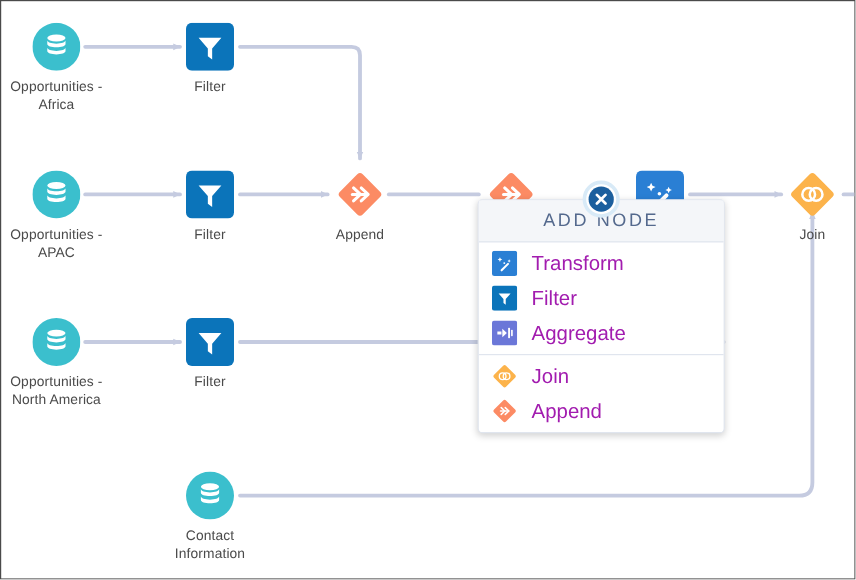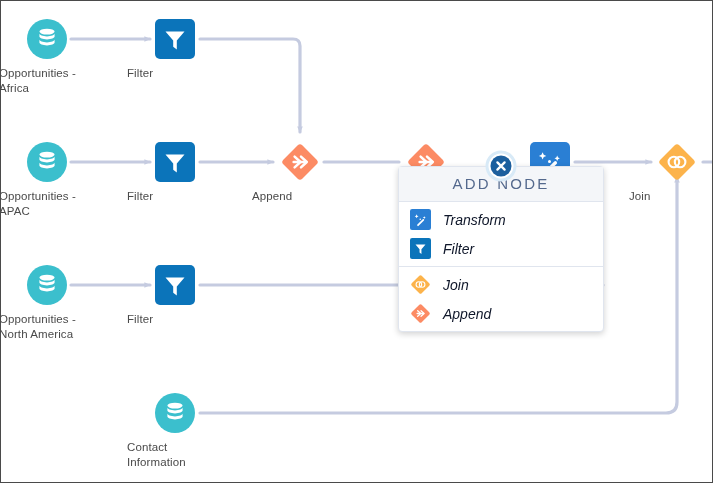--- a/index.html
+++ b/index.html
@@ -27,20 +27,21 @@
     width: 713px;
     height: 483px;
     pointer-events: none;
   }
 
   
   .node {
     position: absolute;
     width: 96px;
     margin-left: -48px;
+    text-align: center;
     z-index: 5;
   }
   .glyph {
     width: 40px;
     height: 40px;
     margin: 0 auto;
     position: relative;
   }
   .glyph svg { display: block; }
   .node-label {
@@ -97,24 +98,23 @@
   }
   .menu-icon {
     width: 21px;
     height: 21px;
     flex: 0 0 21px;
     margin-right: 12px;
     position: relative;
   }
   .menu-icon svg { display: block; }
   .menu-text {
-    font-size: 14px;
-    color: #0f172a;
+    font-size: 17px;
+    color: #a21caf;
     font-family: "Liberation Sans", sans-serif;
-    font-style: italic;
   }
 </style>
 </head>
 <body>
 
 <div id="canvas">
 
   <svg id="edges" viewBox="0 0 713 483" width="713" height="483">
     <defs>
       <marker id="arw" markerWidth="7" markerHeight="7" refX="5.6" refY="3.2" orient="auto" markerUnits="userSpaceOnUse">
@@ -312,20 +312,34 @@
           </div>
           <div class="menu-item">
             <span class="menu-icon">
               <svg width="21" height="21" viewBox="0 0 40 40">
                 <rect x="0" y="0" width="40" height="40" rx="4" fill="#0b74ba"></rect>
                 <path d="M10.5,12.5 L29.5,12.5 L21.8,21.4 L21.8,30.5 L18.2,27.8 L18.2,21.4 Z" fill="#ffffff"></path>
               </svg>
             </span>
             <span class="menu-text">Filter</span>
           </div>
+          <div class="menu-item">
+            <span class="menu-icon">
+              <svg width="21" height="21" viewBox="0 0 40 40">
+                <rect x="0" y="0" width="40" height="40" rx="4" fill="#6b77d8"></rect>
+                <g fill="#ffffff">
+                  <path d="M8.5,17.5 L15,17.5 L15,22.5 L8.5,22.5 Z"></path>
+                  <path d="M16.4,13.2 L23.6,20 L16.4,26.8 Z"></path>
+                  <rect x="25.6" y="11.5" width="3" height="17" rx="1.2"></rect>
+                  <rect x="30.3" y="14.8" width="2.6" height="10.4" rx="1.1"></rect>
+                </g>
+              </svg>
+            </span>
+            <span class="menu-text">Aggregate</span>
+          </div>
         </div>
         <div class="menu-group">
           <div class="menu-item">
             <span class="menu-icon">
               <svg width="21" height="21" viewBox="0 0 40 40">
                 <rect x="6.6" y="6.6" width="26.8" height="26.8" rx="3.2" fill="#fcb34b" transform="rotate(45 20 20)"></rect>
                 <g fill="none" stroke="#ffffff" stroke-width="2.1">
                   <circle cx="16.9" cy="20" r="5.3"></circle>
                   <circle cx="23.1" cy="20" r="5.3"></circle>
                 </g>

